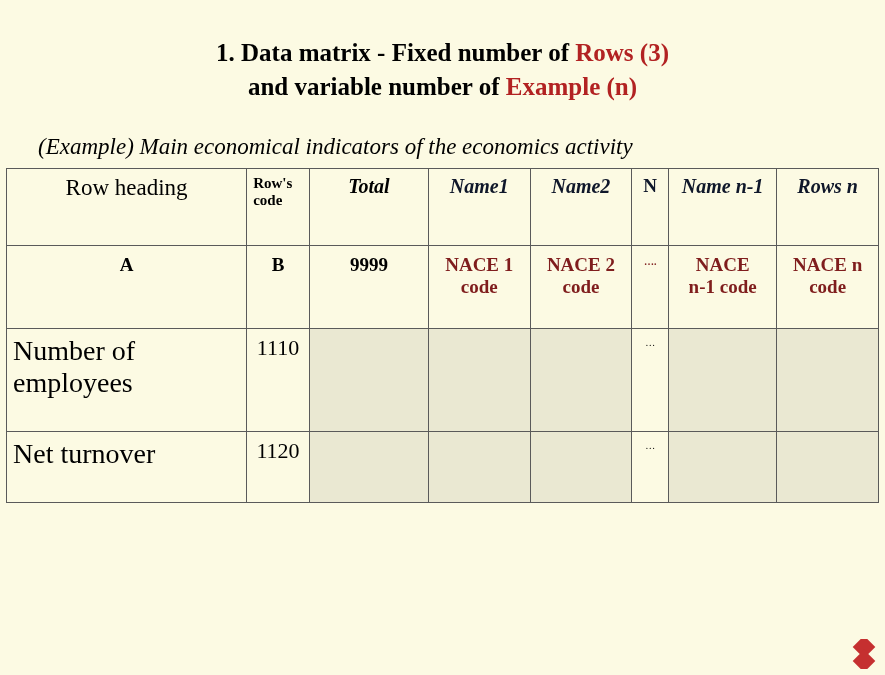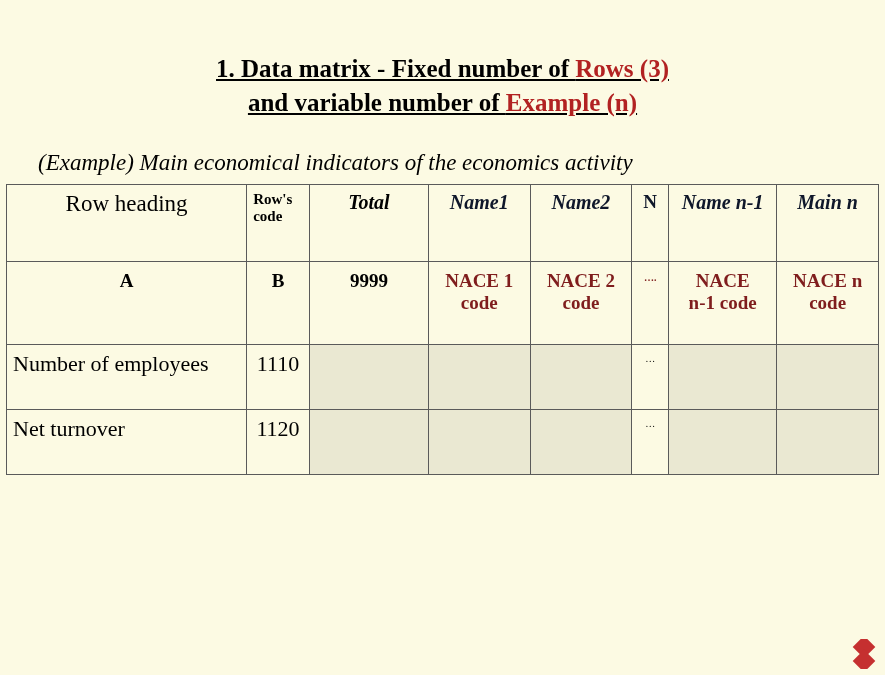--- a/index.html
+++ b/index.html
@@ -13,23 +13,22 @@
       background: #fcfae3;
       font-family: "Times New Roman", Times, serif;
       position: relative;
       overflow: hidden;
     }
     .title {
       text-align: center;
       font-size: 25px;
       font-weight: bold;
       color: #000;
-      padding-top: 52px;
+      padding-top: 36px;
       line-height: 1.35;
-      text-decoration: underline;
     }
     .title-line2 {
       display: block;
     }
     .emph {
       color: #b22222;
     }
     .subtitle {
       font-size: 23px;
       font-style: italic;
@@ -85,21 +84,21 @@
     }
     .row2 .nace {
       color: #7f1d1d;
       line-height: 1.15;
     }
     .row2 .dots {
       font-size: 10px;
       padding-top: 10px;
     }
     .datarow td {
-      font-size: 22px;
+      font-size: 28px;
       font-weight: normal;
       text-align: left;
       padding: 6px 6px 32px 6px;
     }
     .datarow .code {
       text-align: center;
       font-size: 22px;
     }
     .datarow .shade {
       background: #eae8d2;
@@ -151,21 +150,21 @@
     </colgroup>
     <tbody>
         <tr>
       <td class="hdr-rowheading">Row heading</td>
       <td class="hdr-small">Row's code</td>
       <td class="hdr-italic">Total</td>
       <td class="hdr-italic hdr-red">Name1</td>
       <td class="hdr-italic hdr-red">Name2</td>
       <td class="hdr-italic hdr-red" style="font-style:normal;font-size:19px;">N</td>
       <td class="hdr-italic hdr-red">Name n-1</td>
-      <td class="hdr-italic hdr-red">Main n</td>
+      <td class="hdr-italic hdr-red">Rows n</td>
     </tr>
     <tr class="row2">
       <td>A</td>
       <td>B</td>
       <td>9999</td>
       <td class="nace">NACE 1 code</td>
       <td class="nace">NACE 2 code</td>
       <td class="dots nace">….</td>
       <td class="nace">
         <span>NACE</span><br>

